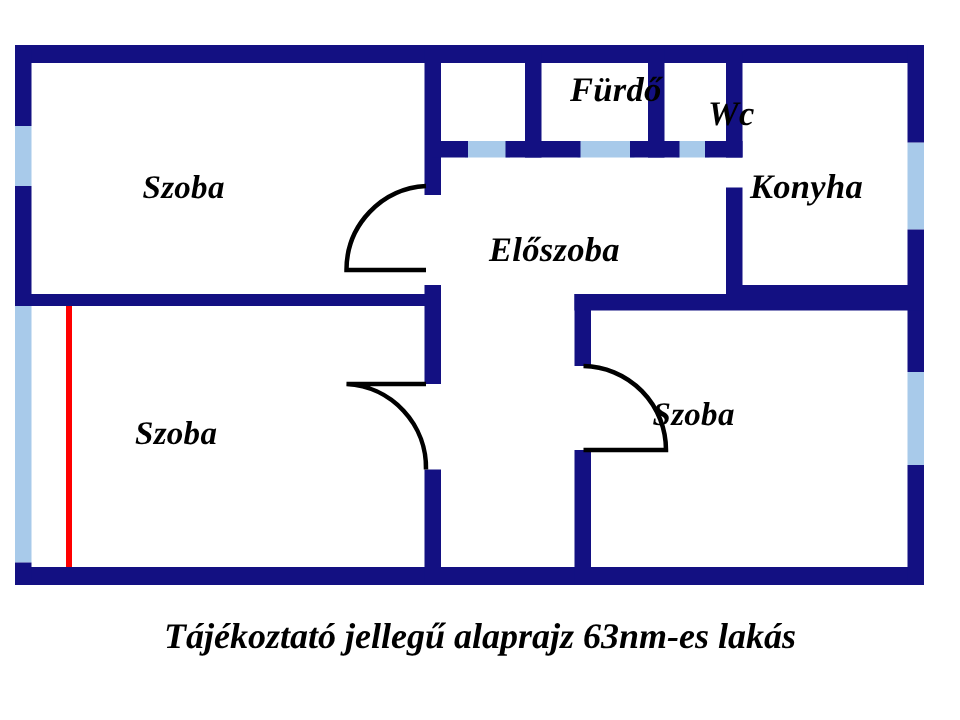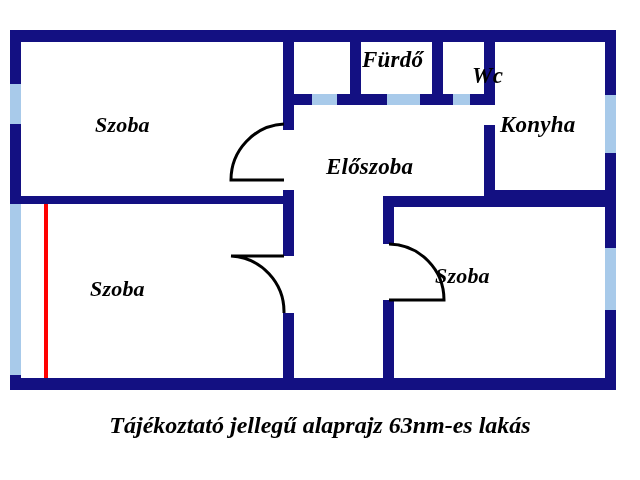--- a/index.html
+++ b/index.html
@@ -124,21 +124,21 @@
 
       <path d="M 389,244 A 56,56 0 0 1 444,300 L 389,300"></path>
     </g>
 
     <line x1="46" y1="204" x2="46" y2="378" stroke="#ff0000" stroke-width="4"></line>
 
   </svg>
 
   <div class="room-label" style="left:95px; top:114px; font-size:22px;">Szoba</div>
 
-  <div class="room-label" style="left:362px; top:48px; font-size:23px;">Fürdő</div>
+  <div class="room-label" style="left:380px; top:48px; font-size:23px;">Fürdő</div>
 
   <div class="room-label" style="left:452px; top:64px; font-size:23px;margin-left:20px;">Wc</div>
 
   <div class="room-label" style="left:326px; top:155px; font-size:23px;">Előszoba</div>
 
   <div class="room-label" style="left:500px; top:113px; font-size:23px;">Konyha</div>
 
   <div class="room-label" style="left:90px; top:278px; font-size:22px;">Szoba</div>
 
   <div class="room-label" style="left:435px; top:265px; font-size:22px;">Szoba</div>

